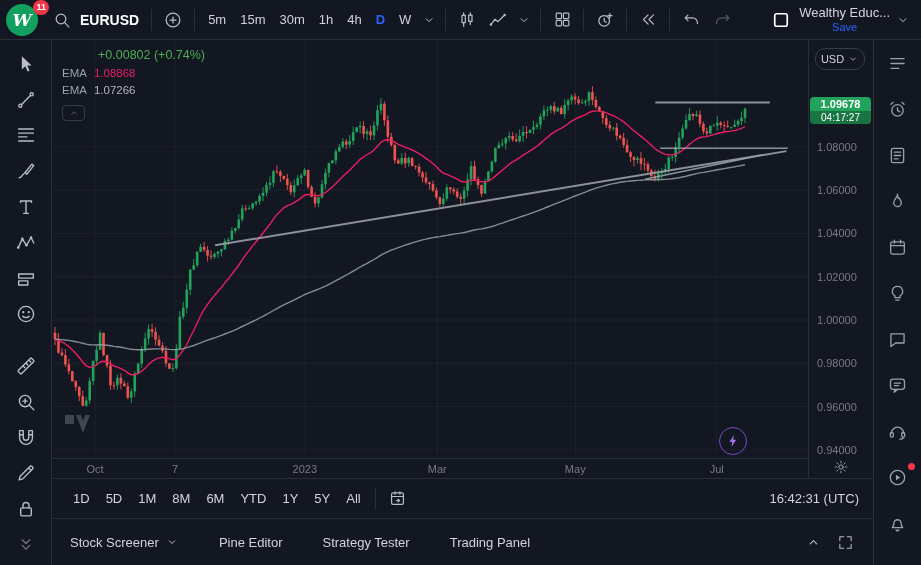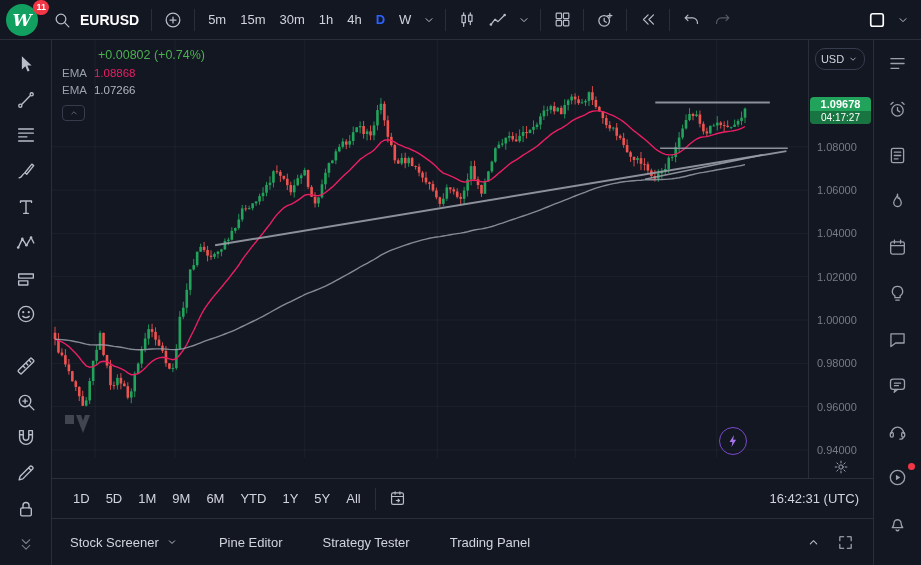--- a/index.html
+++ b/index.html
@@ -157,20 +157,24 @@
         <svg class="ic" viewBox="0 0 24 24" width="19" height="19">
           <path d="M16.5 6.5L20 10l-3.5 3.5M20 10h-9.5a6 6 0 0 0-6 6v1"></path>
         </svg>
       </button>
     <div class="spacer"></div>
     <button class="icon-btn" style="color:#fff">
         <svg class="ic" viewBox="0 0 24 24" width="20" height="20">
           <rect class="w2" x="4.5" y="4.5" width="15" height="15" rx="2.5"></rect>
         </svg>
       </button>
+    <div class="account">
+      <span class="acct-name">Wealthy Educ...</span>
+      <span class="save-label">Save</span>
+    </div>
     <button class="icon-btn sm">
         <svg class="ic" viewBox="0 0 24 24" width="16" height="16">
           <path d="M7.5 10l4.5 4.5 4.5-4.5"></path>
         </svg>
       </button>
   </header>
 
   <div class="main">
 
     <aside class="left-toolbar" id="left-toolbar">
@@ -714,20 +718,28 @@
                 </g>
             </svg>
           </div>
 
           <button class="flash-btn">
               <svg class="ic" viewBox="0 0 24 24" width="16" height="16">
                 <path class="f" d="M13.4 3L6.8 13.4h4.2L9.8 21l6.9-10.7h-4.4z"></path>
               </svg>
             </button>
 
+          <div class="time-axis" id="time-axis">
+              <div class="t-label" style="left: 43.02px;">Oct</div>
+              <div class="t-label" style="left: 123.06px;">7</div>
+              <div class="t-label" style="left: 252.78px;">2023</div>
+              <div class="t-label" style="left: 385.26px;">Mar</div>
+              <div class="t-label" style="left: 523.26px;">May</div>
+              <div class="t-label" style="left: 664.71px;">Jul</div>
+            </div>
         </div>
 
         <div class="price-axis">
           <div class="usd-select">
             <span>USD</span>
             <span style="display:flex">
                 <svg class="ic" viewBox="0 0 24 24" width="12" height="12">
                   <path d="M7.5 10l4.5 4.5 4.5-4.5"></path>
                 </svg>
               </span>
@@ -754,21 +766,21 @@
             </button>
         </div>
 
       </div>
 
       <div class="range-bar">
         <div id="ranges" style="display:flex;align-items:center;gap:2px">
             <button class="range-btn">1D</button>
             <button class="range-btn">5D</button>
             <button class="range-btn">1M</button>
-            <button class="range-btn">9M</button>
+            <button class="range-btn">8M</button>
             <button class="range-btn">6M</button>
             <button class="range-btn">YTD</button>
             <button class="range-btn">1Y</button>
             <button class="range-btn">5Y</button>
             <button class="range-btn">All</button>
           </div>
         <div class="vdiv"></div>
         <button class="icon-btn">
             <svg class="ic" viewBox="0 0 24 24" width="19" height="19">
               <rect x="4.5" y="5" width="15" height="14.5" rx="2"></rect>

